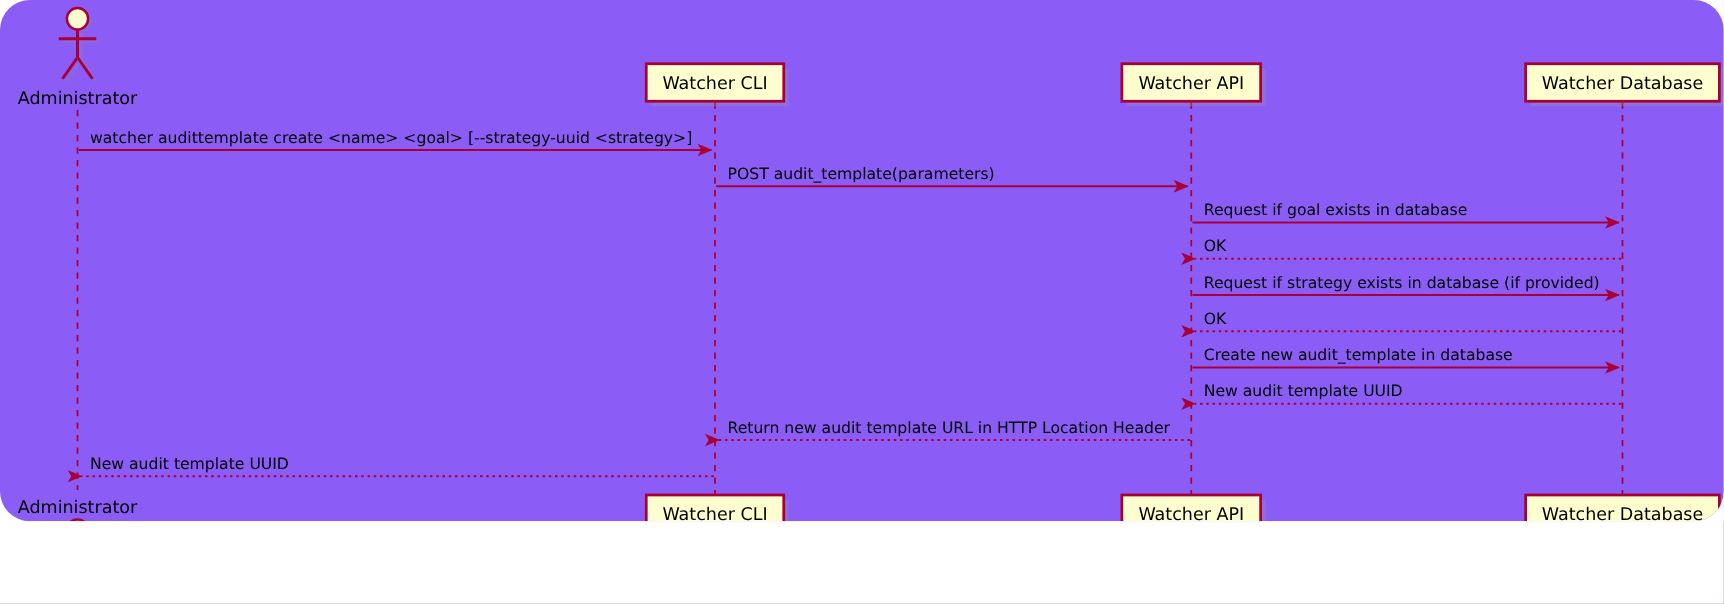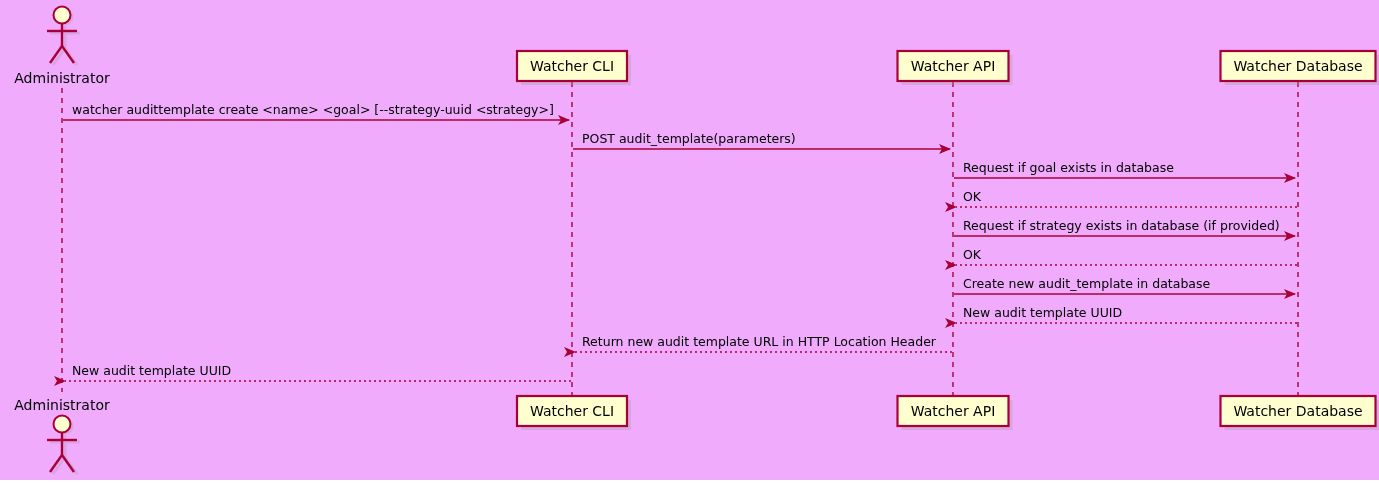--- a/index.html
+++ b/index.html
@@ -6,23 +6,24 @@
     margin: 0;
     padding: 0;
     background: #FFFFFF;
   }
   body {
     font-family: "DejaVu Sans", sans-serif;
   }
   #diagram-root {
     position: relative;
     width: 1379px;
-    height: 480px;
-    background: #f0abfc;
+    height: 417px;
+    background: #8b5cf6;
     overflow: hidden;
+    border-radius: 24px;
   }
   svg.diagram-canvas {
     position: absolute;
     top: 0;
     left: 0;
     width: 1379px;
     height: 483px;
   }
   .participant-label,
   .actor-label,

